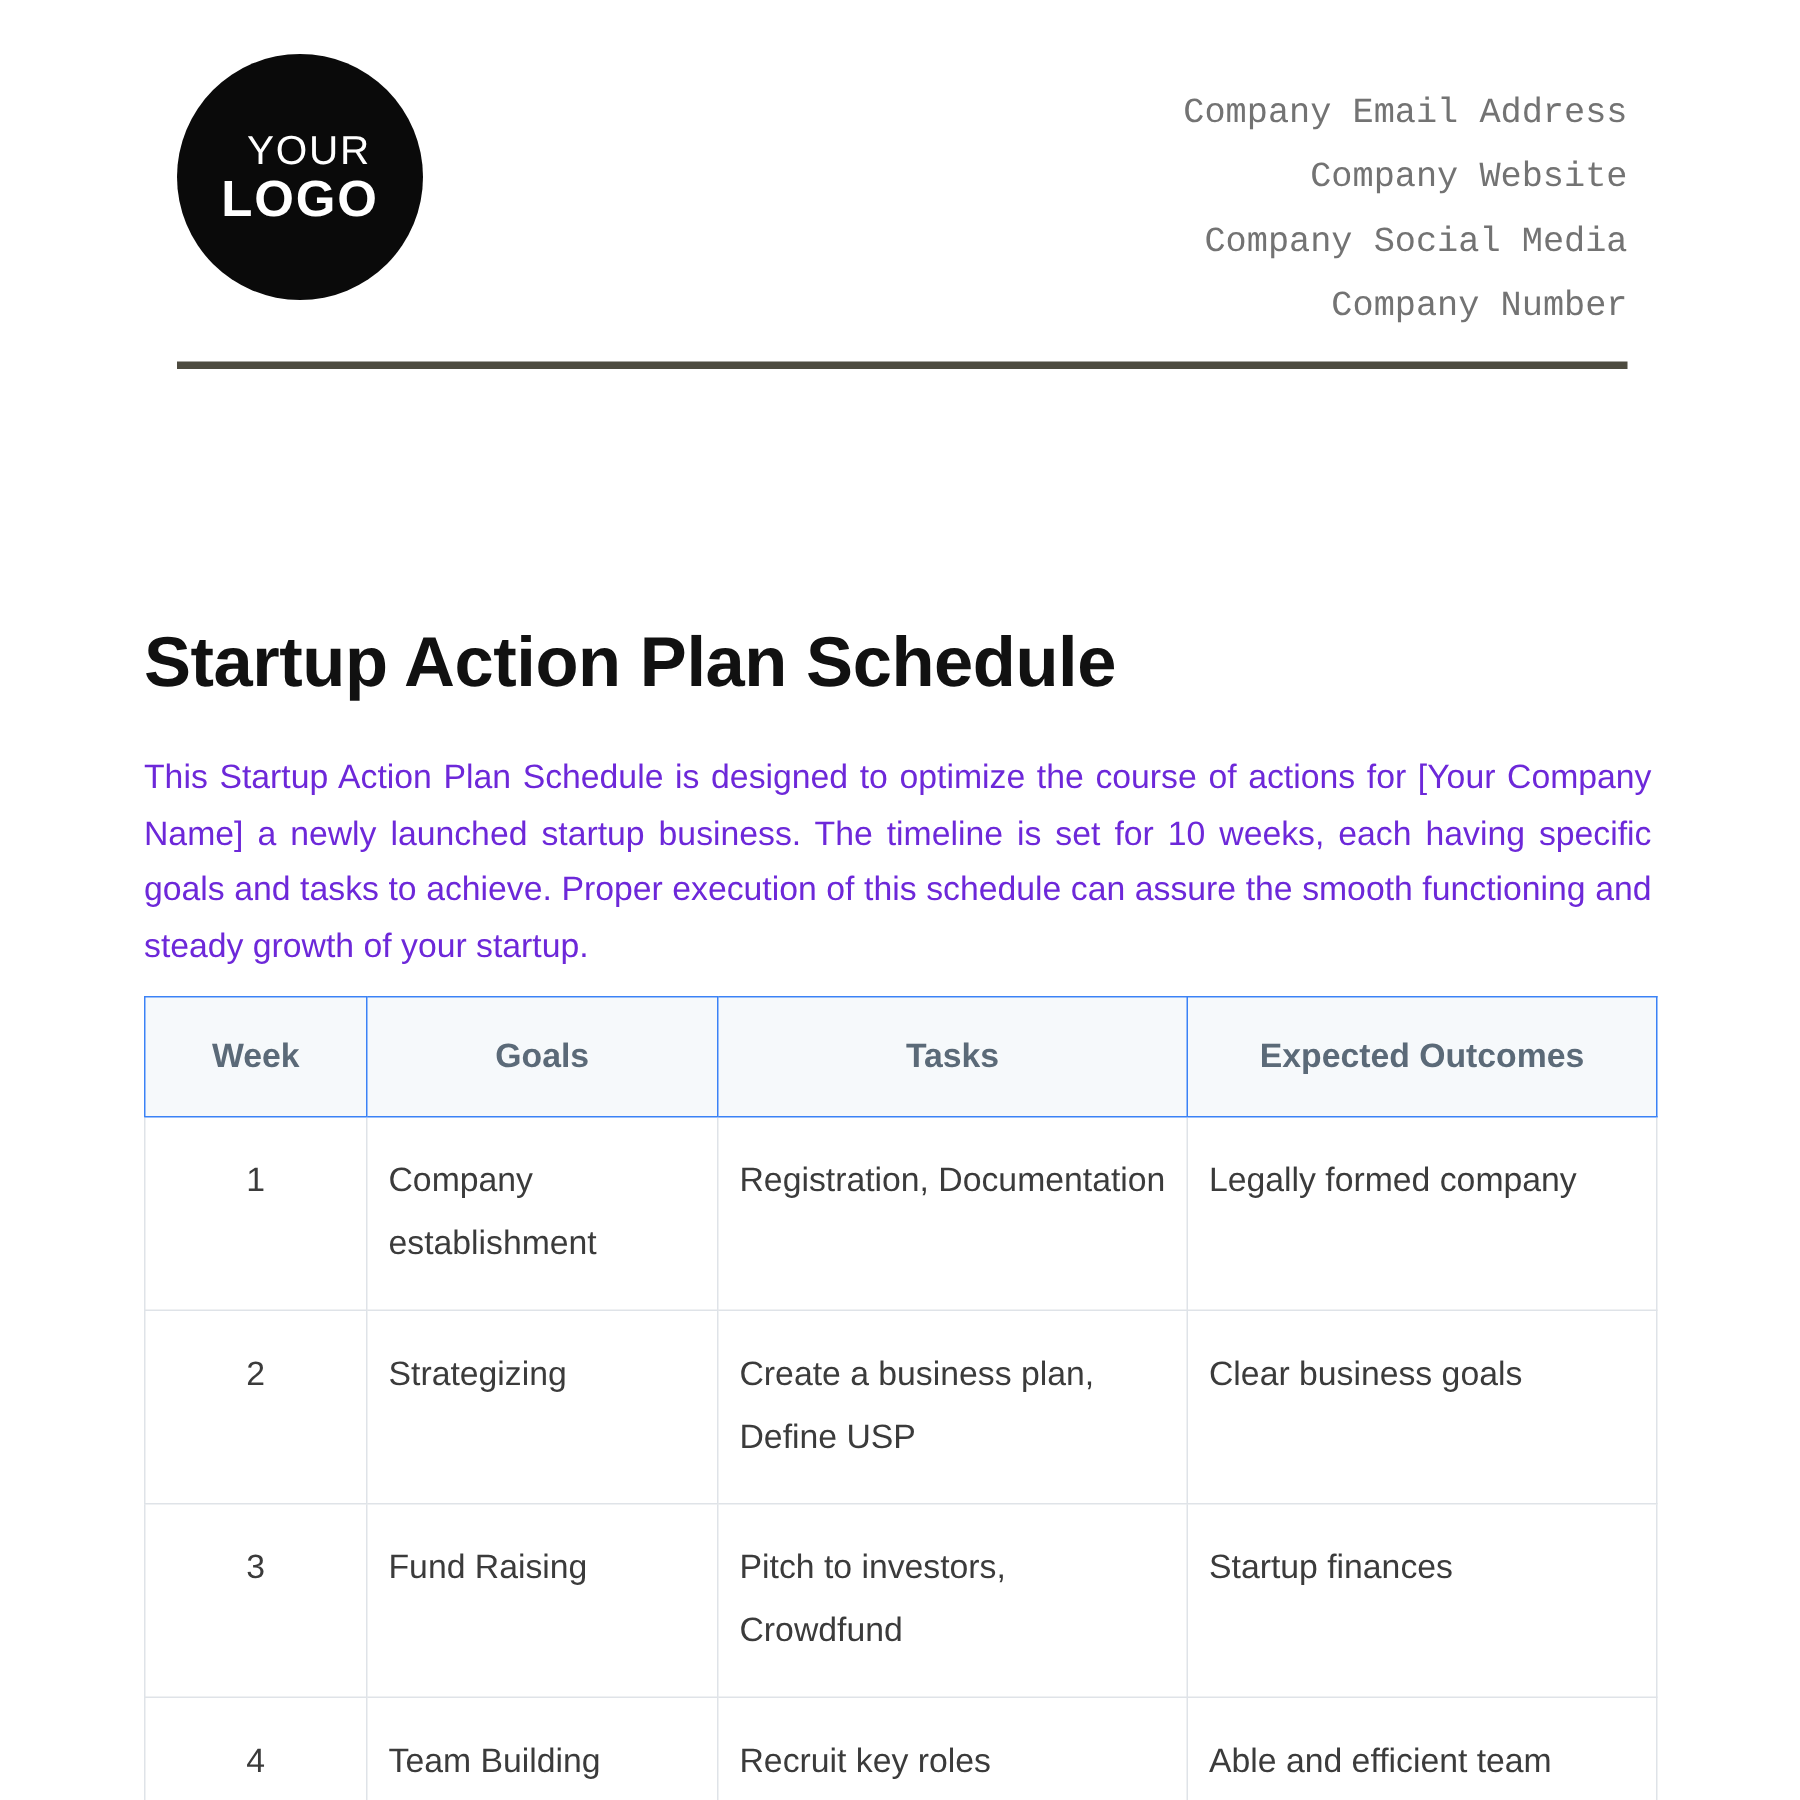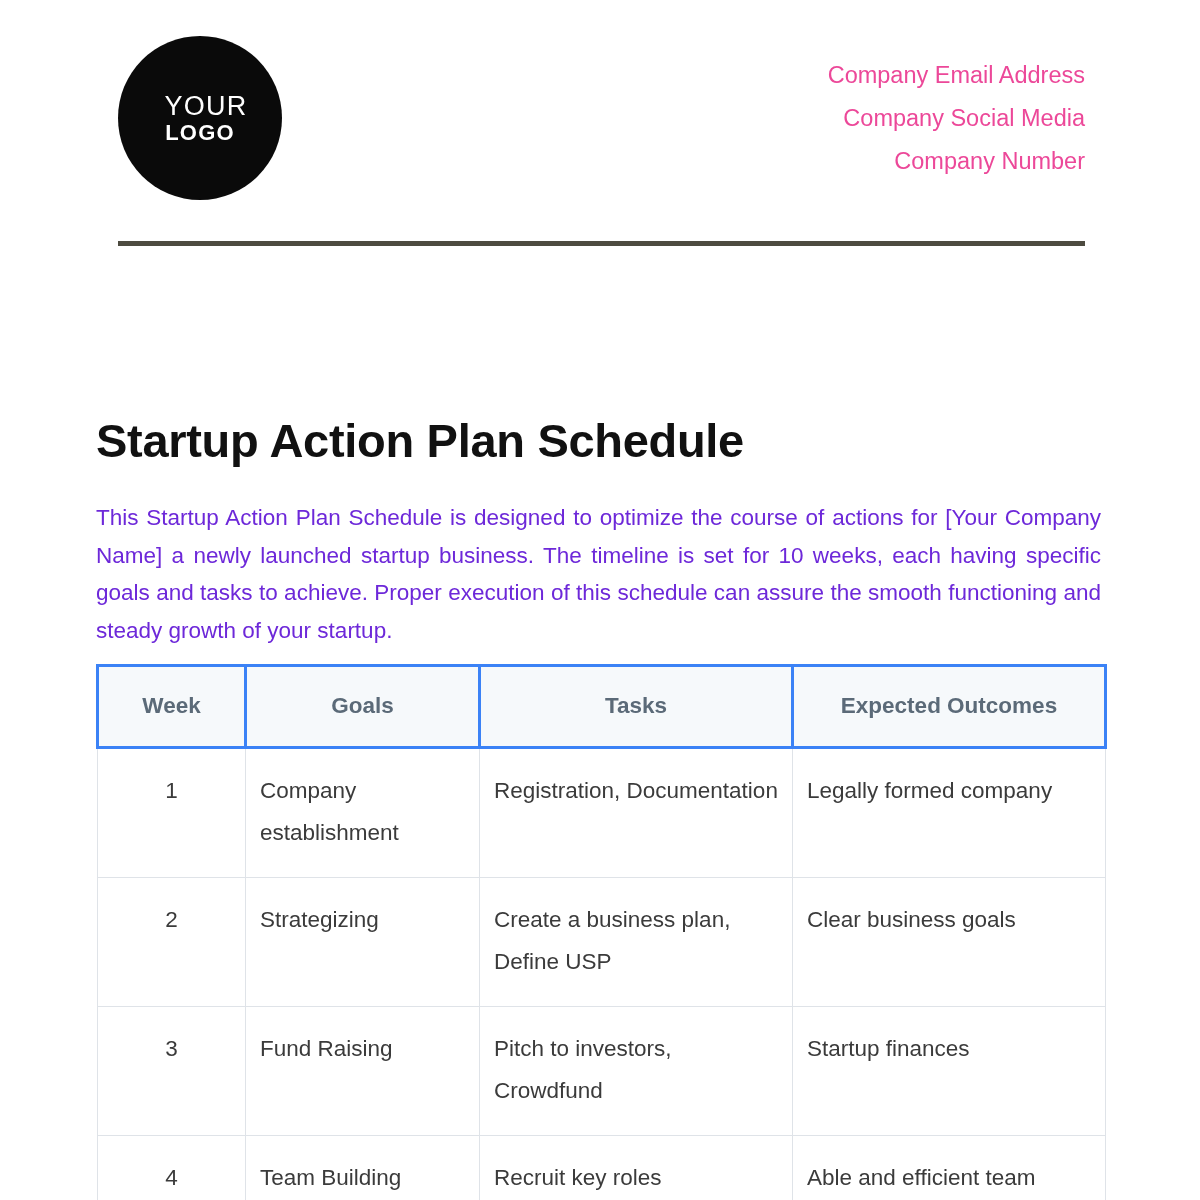--- a/index.html
+++ b/index.html
@@ -44,33 +44,34 @@
   .logo-line1 {
     color: #ffffff;
     font-size: 27px;
     font-weight: 300;
     letter-spacing: 1.2px;
     margin-bottom: 2px;
     margin-left: 12px;
   }
   .logo-line2 {
     color: #ffffff;
-    font-size: 22px;
+    font-size: 34px;
     font-weight: 700;
     letter-spacing: 1.2px;
   }
   .contact-block {
     text-align: right;
     padding-top: 18px;
   }
   .contact-line {
     font-size: 23.5px;
     line-height: 43px;
-    color: #ec4899;
+    color: #737373;
     white-space: nowrap;
+    font-family: Liberation Mono, monospace;
   }
 
   .rule {
     position: absolute;
     left: 118px;
     top: 241px;
     width: 967px;
     height: 5px;
     background: #4d4b40;
   }
@@ -117,21 +118,21 @@
   table.sched col.c-tasks { width: 313px; }
   table.sched col.c-out   { width: 313px; }
 
   table.sched th {
     background: #f6f9fb;
     color: #5b6a78;
     font-size: 22.5px;
     font-weight: 700;
     text-align: center;
     padding: 26px 14px 27px;
-    border: 3px solid #3b82f6;
+    border: 1px solid #3b82f6;
     vertical-align: middle;
   }
   table.sched td {
     background: #ffffff;
     color: #3b3b3b;
     font-size: 22.5px;
     line-height: 42px;
     border: 1px solid #dfe3e8;
     vertical-align: top;
     padding: 21px 14px 23px;
@@ -151,20 +152,21 @@
 
   <div class="letterhead">
 
     <div class="logo-badge">
       <div class="logo-line1">YOUR</div>
       <div class="logo-line2">LOGO</div>
     </div>
 
     <div class="contact-block">
       <div class="contact-line">Company Email Address</div>
+      <div class="contact-line">Company Website</div>
       <div class="contact-line">Company Social Media</div>
       <div class="contact-line">Company Number</div>
     </div>
 
   </div>
 
   <div class="rule"></div>
 
   <div class="doc-title">Startup Action Plan Schedule</div>
 

